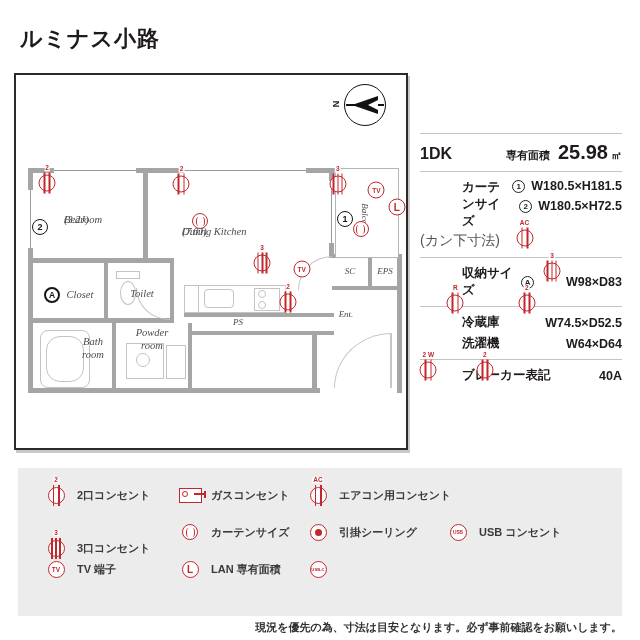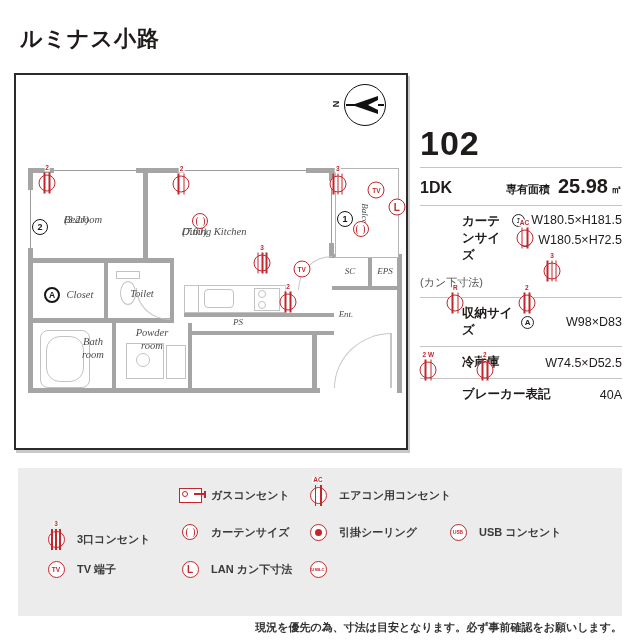--- a/index.html
+++ b/index.html
@@ -73,22 +73,22 @@
   
   .panel{position:absolute;left:420px;top:126px;width:202px;}
   .p-num{font-size:34px;font-weight:bold;line-height:1;letter-spacing:1px;}
   .p-hr{border:none;border-top:1px solid #c4c4c4;margin:7px 0;}
   .p-row{display:flex;align-items:baseline;}
   .p-dk{font-size:16px;font-weight:bold;}
   .p-arealbl{font-size:11px;font-weight:bold;margin-left:auto;}
   .p-areaval{font-size:20px;font-weight:bold;margin-left:8px;}
   .p-areaunit{font-size:11px;font-weight:bold;margin-left:3px;}
   .p-lbl{font-size:12.5px;font-weight:bold;margin-left:42px;}
-  .p-note{font-size:11px;color:#555;margin-top:11px;}
-  .p-size{font-size:12.5px;font-weight:normal;text-align:right;}
+  .p-note{font-size:14px;color:#555;margin-top:2px;}
+  .p-size{font-size:12.5px;font-weight:bold;text-align:right;}
   .pmark{width:13px;height:13px;border:1.3px solid #222;border-radius:50%;background:#fff;color:#222;
       font-size:8px;font-weight:bold;display:inline-flex;align-items:center;justify-content:center;flex:none;}
   .curt{display:flex;}
   .curt .rows{margin-left:auto;display:flex;flex-direction:column;gap:6px;}
   .curt .rows .cr{display:flex;align-items:center;gap:6px;justify-content:flex-end;}
   .p-line{display:flex;align-items:center;margin:4px 0;}
   .p-line .right{margin-left:auto;}
 
   
   .legend{position:absolute;left:18px;top:468px;width:604px;height:148px;background:#ececec;}
@@ -212,21 +212,20 @@
   <span class="ic oc o2" style="left:81px;top:227px"><i class="b bl"></i><i class="b br"></i><em class="sup">2</em></span>
   <span class="ic oc o2" style="left:296px;top:163px"><i class="b bl"></i><i class="b br"></i><em class="sup">AC</em></span>
   <span class="ic oc o3" style="left:302px;top:196px"><i class="b bl"></i><i class="b bm"></i><i class="b br"></i><em class="sup">3</em></span>
   <span class="ic oc o2" style="left:184px;top:228px"><i class="b bl"></i><i class="b br"></i><em class="sup">R</em></span>
   <span class="ic oc o2" style="left:234px;top:228px"><i class="b bl"></i><i class="b br"></i><em class="sup">2</em></span>
   <span class="ic oc o2" style="left:114px;top:295px"><i class="b bl"></i><i class="b br"></i><em class="sup">2 W</em></span>
   <span class="ic oc o2" style="left:149px;top:295px"><i class="b bl"></i><i class="b br"></i><em class="sup">2</em></span>
 </div>
 
 <div class="panel">
-  <div class="p-num">102</div>
   <hr class="p-hr">
   <div class="p-row">
     <span class="p-dk">1DK</span>
     <span class="p-arealbl">専有面積</span>
     <span class="p-areaval">25.98</span>
     <span class="p-areaunit">㎡</span>
   </div>
   <hr class="p-hr">
   <div class="curt">
     <div>
@@ -248,32 +247,46 @@
   <div class="p-line">
     <span class="p-lbl">収納サイズ</span>
     <span class="pmark" style="margin-left:auto">A</span>
     <span class="p-size" style="margin-left:32px">W98×D83</span>
   </div>
   <hr class="p-hr">
   <div class="p-line">
     <span class="p-lbl">冷蔵庫</span>
     <span class="p-size right">W74.5×D52.5</span>
   </div>
+  <div class="p-line">
+    <span class="p-lbl">洗濯機</span>
+    <span class="p-size right">W64×D64</span>
+  </div>
   <hr class="p-hr">
   <div class="p-line">
     <span class="p-lbl">ブレーカー表記</span>
     <span class="p-size right">40A</span>
   </div>
 </div>
 
 <div class="legend">
 
   <div class="li" style="left:42px;top:481px;position:fixed"></div>
 
-  <div class="li" style="left:26px;top:58px">
+  <div class="li" style="left:26px;top:14px">
+    <span class="ibox">
+        <span class="oc o2 ic2">
+          <i class="b bl"></i>
+          <i class="b br"></i>
+          <em class="sup">2</em>
+        </span>
+      </span>
+    <span class="txt">2口コンセント</span>
+  </div>
+  <div class="li" style="left:26px;top:67px">
     <span class="ibox">
         <span class="oc o3 ic2">
           <i class="b bl"></i>
           <i class="b bm"></i>
           <i class="b br"></i>
           <em class="sup">3</em>
         </span>
       </span>
     <span class="txt">3口コンセント</span>
   </div>
@@ -300,21 +313,21 @@
           <i class="pl"></i>
           <i class="pr"></i>
         </span>
       </span>
     <span class="txt">カーテンサイズ</span>
   </div>
   <div class="li" style="left:160px;top:88px">
     <span class="ibox">
         <span class="cir lan ic2">L</span>
       </span>
-    <span class="txt">LAN カン下寸法</span>
+    <span class="txt">LAN 専有面積</span>
   </div>
 
   <div class="li" style="left:288px;top:14px">
     <span class="ibox">
         <span class="oc o2 ic2">
           <i class="b bl"></i>
           <i class="b br"></i>
           <em class="sup">AC</em>
         </span>
       </span>

